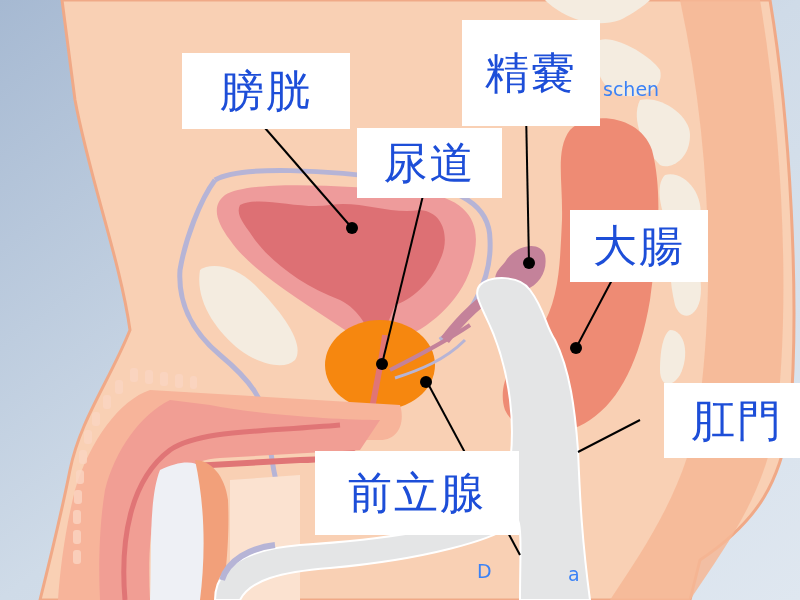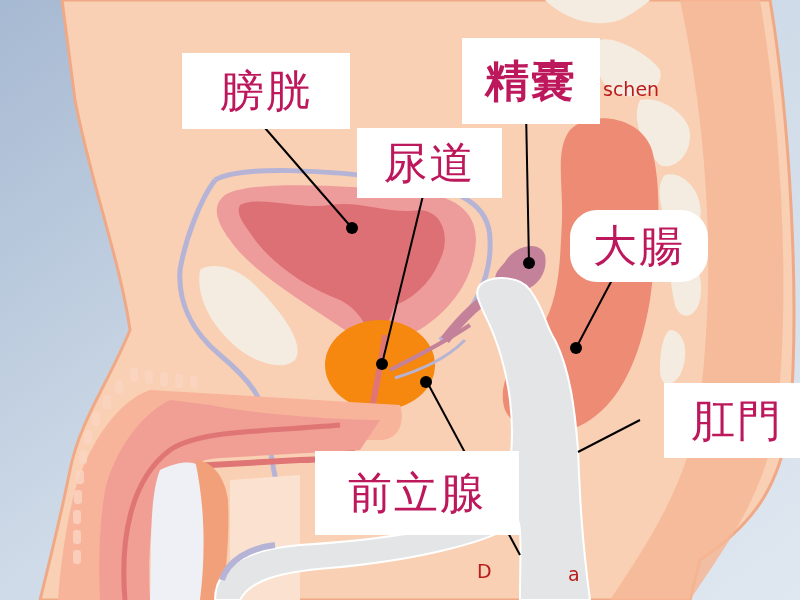--- a/index.html
+++ b/index.html
@@ -2,32 +2,32 @@
 <html><head>
 <meta charset="utf-8">
 <style>
   html, body { margin: 0; padding: 0; }
   body { width: 800px; height: 600px; overflow: hidden; position: relative; font-family: "DejaVu Sans", sans-serif; }
   #stage { position: absolute; left: 0; top: 0; width: 800px; height: 600px; }
   svg.art { position: absolute; left: 0; top: 0; width: 800px; height: 600px; }
   .label {
     position: absolute;
     background: #ffffff;
-    color: #be185d;
+    color: #1d4ed8;
     font-family: "DejaVu Sans", sans-serif;
     font-size: 44px;
     line-height: 1;
     display: flex; align-items: center; justify-content: center;
     letter-spacing: 2px;
     box-sizing: border-box;
   }
   .ghost-text {
     position: absolute;
     font-family: "DejaVu Sans", sans-serif;
-    color: #b91c1c;
+    color: #3b82f6;
     font-size: 19px;
   }
 </style>
 </head>
 <body>
 
 <div id="stage">
   <svg class="art" viewBox="0 0 800 600">
     <defs>
       <linearGradient id="bg" x1="0" y1="0" x2="1" y2="1">
@@ -114,17 +114,17 @@
       <circle cx="426" cy="382" r="6"></circle>
     </g>
   </svg>
 
   <div class="ghost-text" style="left:603px; top:78px;">schen</div>
   <div class="ghost-text" style="left:477px; top:560px;">D</div>
   <div class="ghost-text" style="left:568px; top:563px;">a</div>
 
   <div class="label" style="left:182px; top:53px; width:168px; height:76px;">膀胱</div>
   <div class="label" style="left:357px; top:128px; width:145px; height:70px;">尿道</div>
-  <div class="label" style="left:462px; top:38px; width:138px; height:86px;font-weight:bold;">精嚢</div>
-  <div class="label" style="left:570px; top:210px; width:138px; height:72px;border-radius:27px;">大腸</div>
+  <div class="label" style="left:462px; top:20px; width:138px; height:106px;">精嚢</div>
+  <div class="label" style="left:570px; top:210px; width:138px; height:72px;">大腸</div>
   <div class="label" style="left:624px; top:383px; width:146px; height:75px;margin-left:40px;">肛門</div>
   <div class="label" style="left:315px; top:451px; width:204px; height:84px;">前立腺</div>
 </div>
 
 </body></html>

